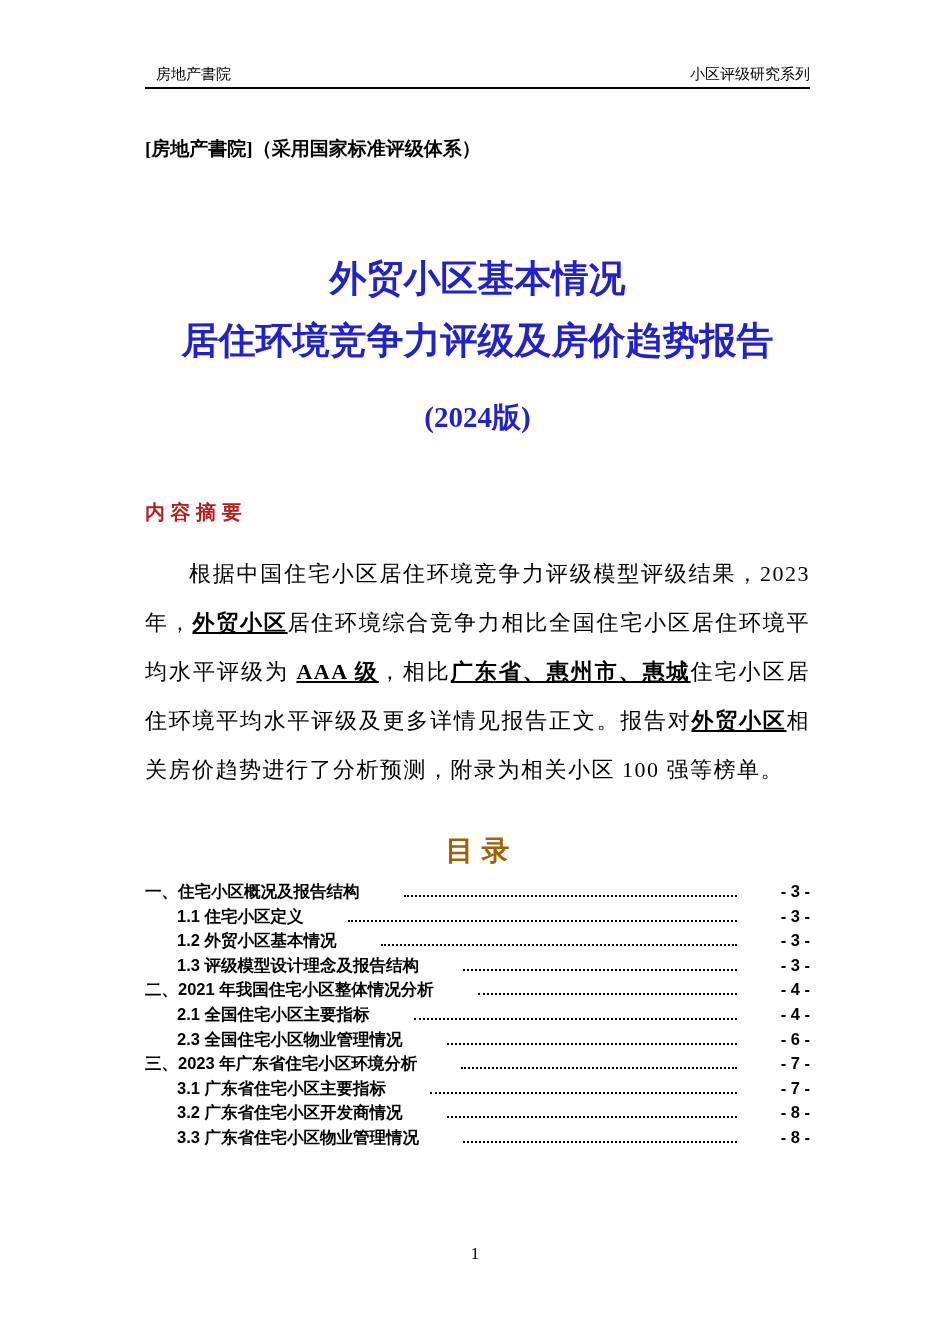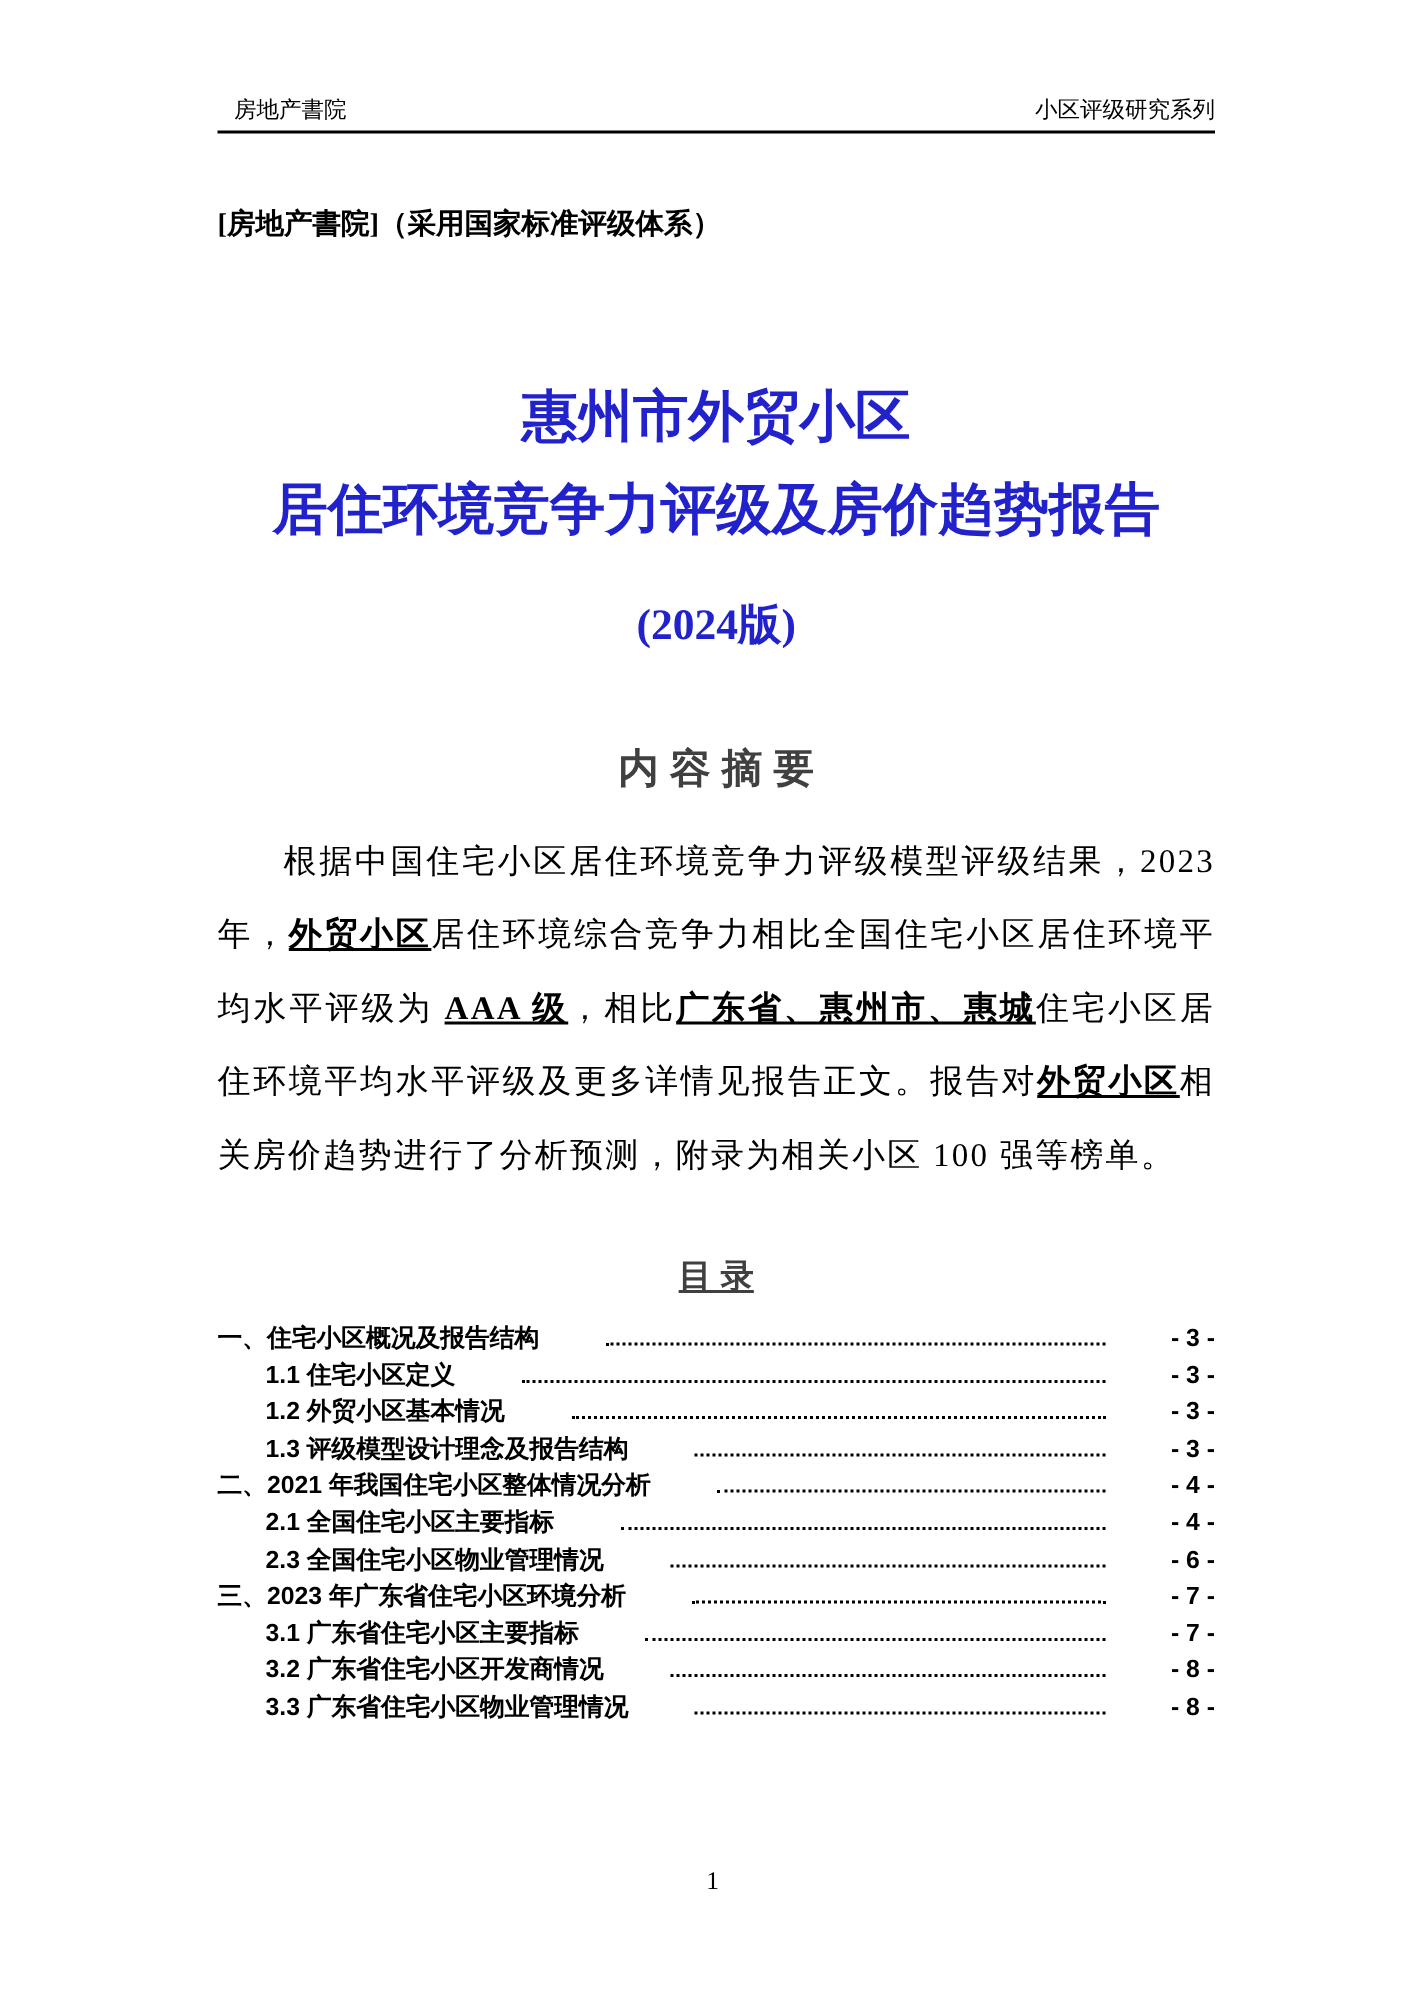--- a/index.html
+++ b/index.html
@@ -26,37 +26,37 @@
     font-size:19px;font-weight:bold;
     font-family:"Liberation Serif","DejaVu Serif",serif;
   }
   
   .title-block{text-align:center;color:#2222CC;font-weight:bold;}
   .title-line1{margin-top:95px;font-size:37px;line-height:44px;}
   .title-line2{margin-top:18px;font-size:37px;line-height:44px;}
   .title-line3{margin-top:36px;font-size:29px;line-height:36px;}
   
   .abstract-heading{
-    margin:60px 0 0 0;text-align:center;
+    margin:60px 0 0 0;
     font-family:"Liberation Sans","DejaVu Sans",sans-serif;
-    font-size:27px;line-height:34px;font-weight:bold;color:#404040;
+    font-size:20px;line-height:34px;font-weight:bold;color:#b91c1c;
   }
   .abstract-text{
     margin:20px 0 0 0;
     font-size:22px;line-height:49px;
     text-align:justify;text-justify:inter-character;
     text-indent:2em;
     letter-spacing:1.5px;
   }
   .abstract-text .b{font-weight:bold;text-decoration:underline;}
   
   .toc-heading{
     margin:40px 0 0 0;text-align:center;
     font-family:"Liberation Sans","DejaVu Sans",sans-serif;
-    font-size:22px;line-height:33px;font-weight:bold;color:#404040;text-decoration:underline;
+    font-size:28px;line-height:33px;font-weight:bold;color:#a16207;
   }
   .toc{margin-top:14px;
     font-family:"Liberation Sans","DejaVu Sans",sans-serif;
     font-size:16.5px;font-weight:bold;
   }
   .toc-row{display:flex;align-items:baseline;height:24.6px;gap:41px;}
   .toc-row.lvl2{padding-left:32px;}
   .toc-label{white-space:nowrap;}
   .toc-leader{flex:1 1 auto;border-bottom:2px dotted #000;margin:0 3px 4px 3px;min-width:10px;}
   .toc-page{white-space:nowrap;font-weight:bold;}
@@ -76,21 +76,21 @@
     <div class="hdr-row">
       <span>房地产書院</span>
       <span>小区评级研究系列</span>
     </div>
     <div class="hdr-rule"></div>
   </header>
 
   <div class="bracket-subtitle">[房地产書院]（采用国家标准评级体系）</div>
 
   <div class="title-block" style="color: rgb(34, 34, 204);">
-    <div class="title-line1">惠州市外贸小区</div>
+    <div class="title-line1">外贸小区基本情况</div>
     <div class="title-line2">居住环境竞争力评级及房价趋势报告</div>
     <div class="title-line3">(2024版)</div>
   </div>
 
   <h2 class="abstract-heading">内 容 摘 要</h2>
 
   <p class="abstract-text" id="abstract-text"><span>根据中国住宅小区居住环境竞争力评级模型评级结果，2023 年，</span><span class="b">外贸小区</span><span>居住环境综合竞争力相比全国住宅小区居住环境平均水平评级为 </span><span class="b">AAA 级</span><span>，相比</span><span class="b">广东省、惠州市、惠城</span><span>住宅小区居住环境平均水平评级及更多详情见报告正文。报告对</span><span class="b">外贸小区</span><span>相关房价趋势进行了分析预测，附录为相关小区 100 强等榜单。</span></p>
 
   <h2 class="toc-heading">目  录</h2>
 

